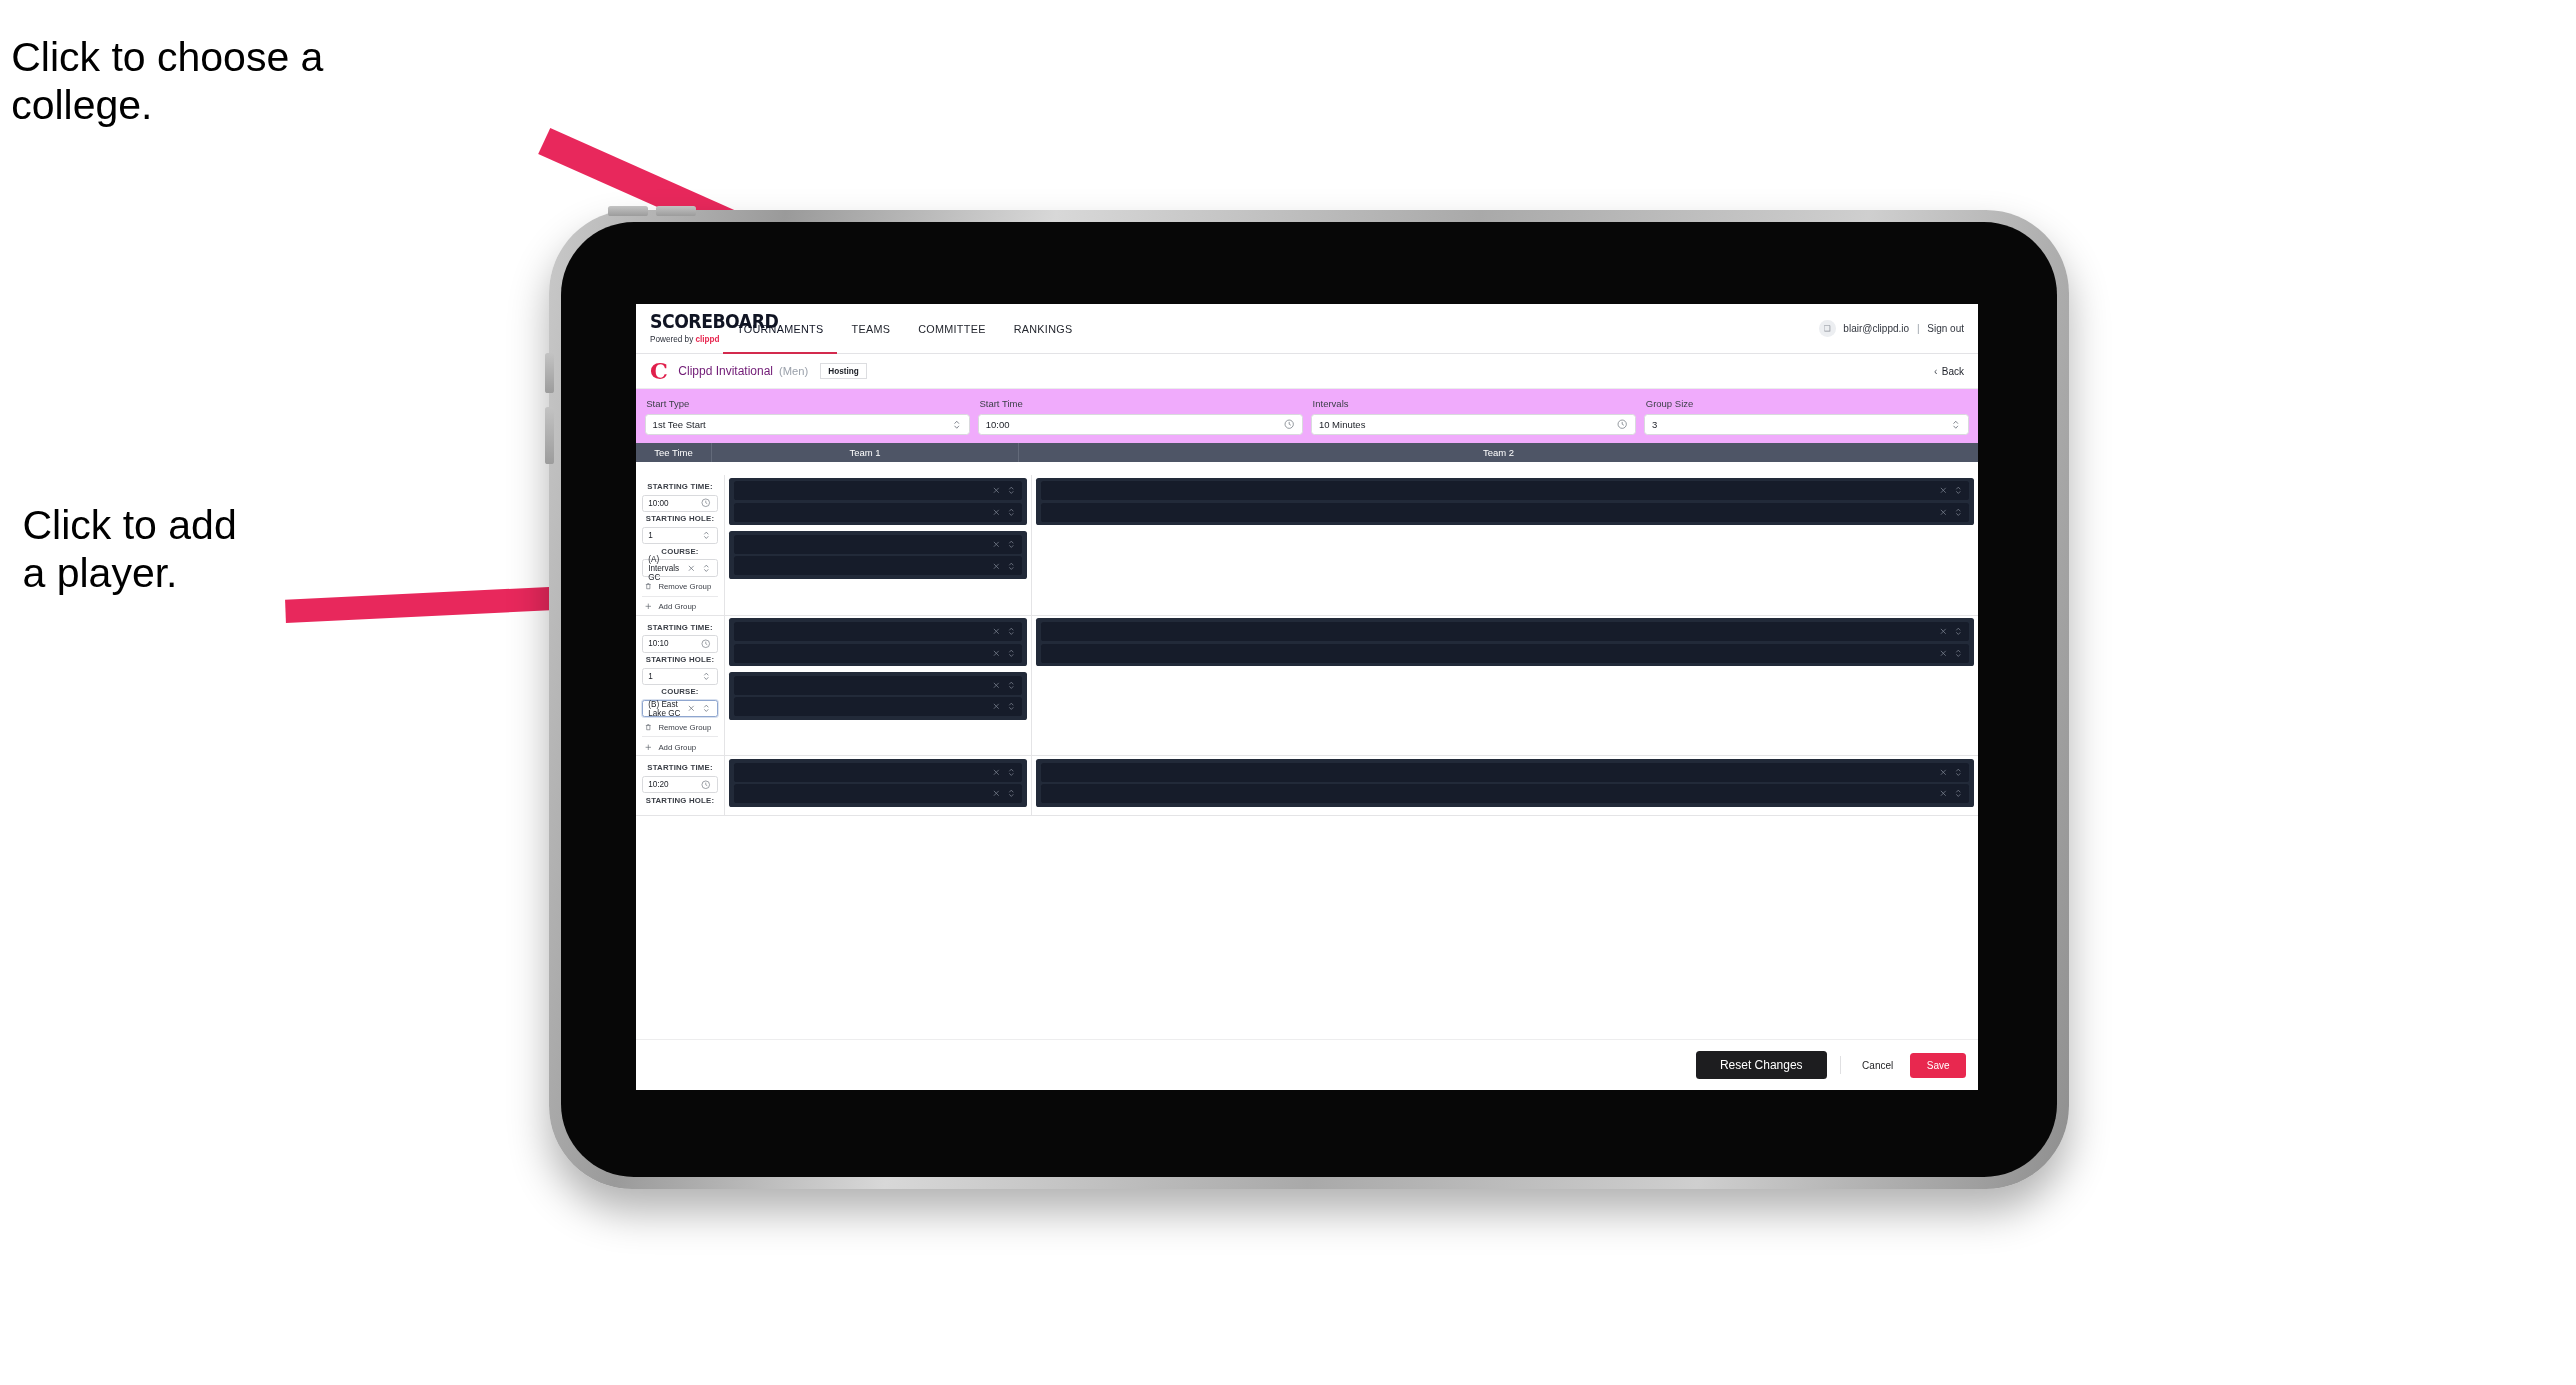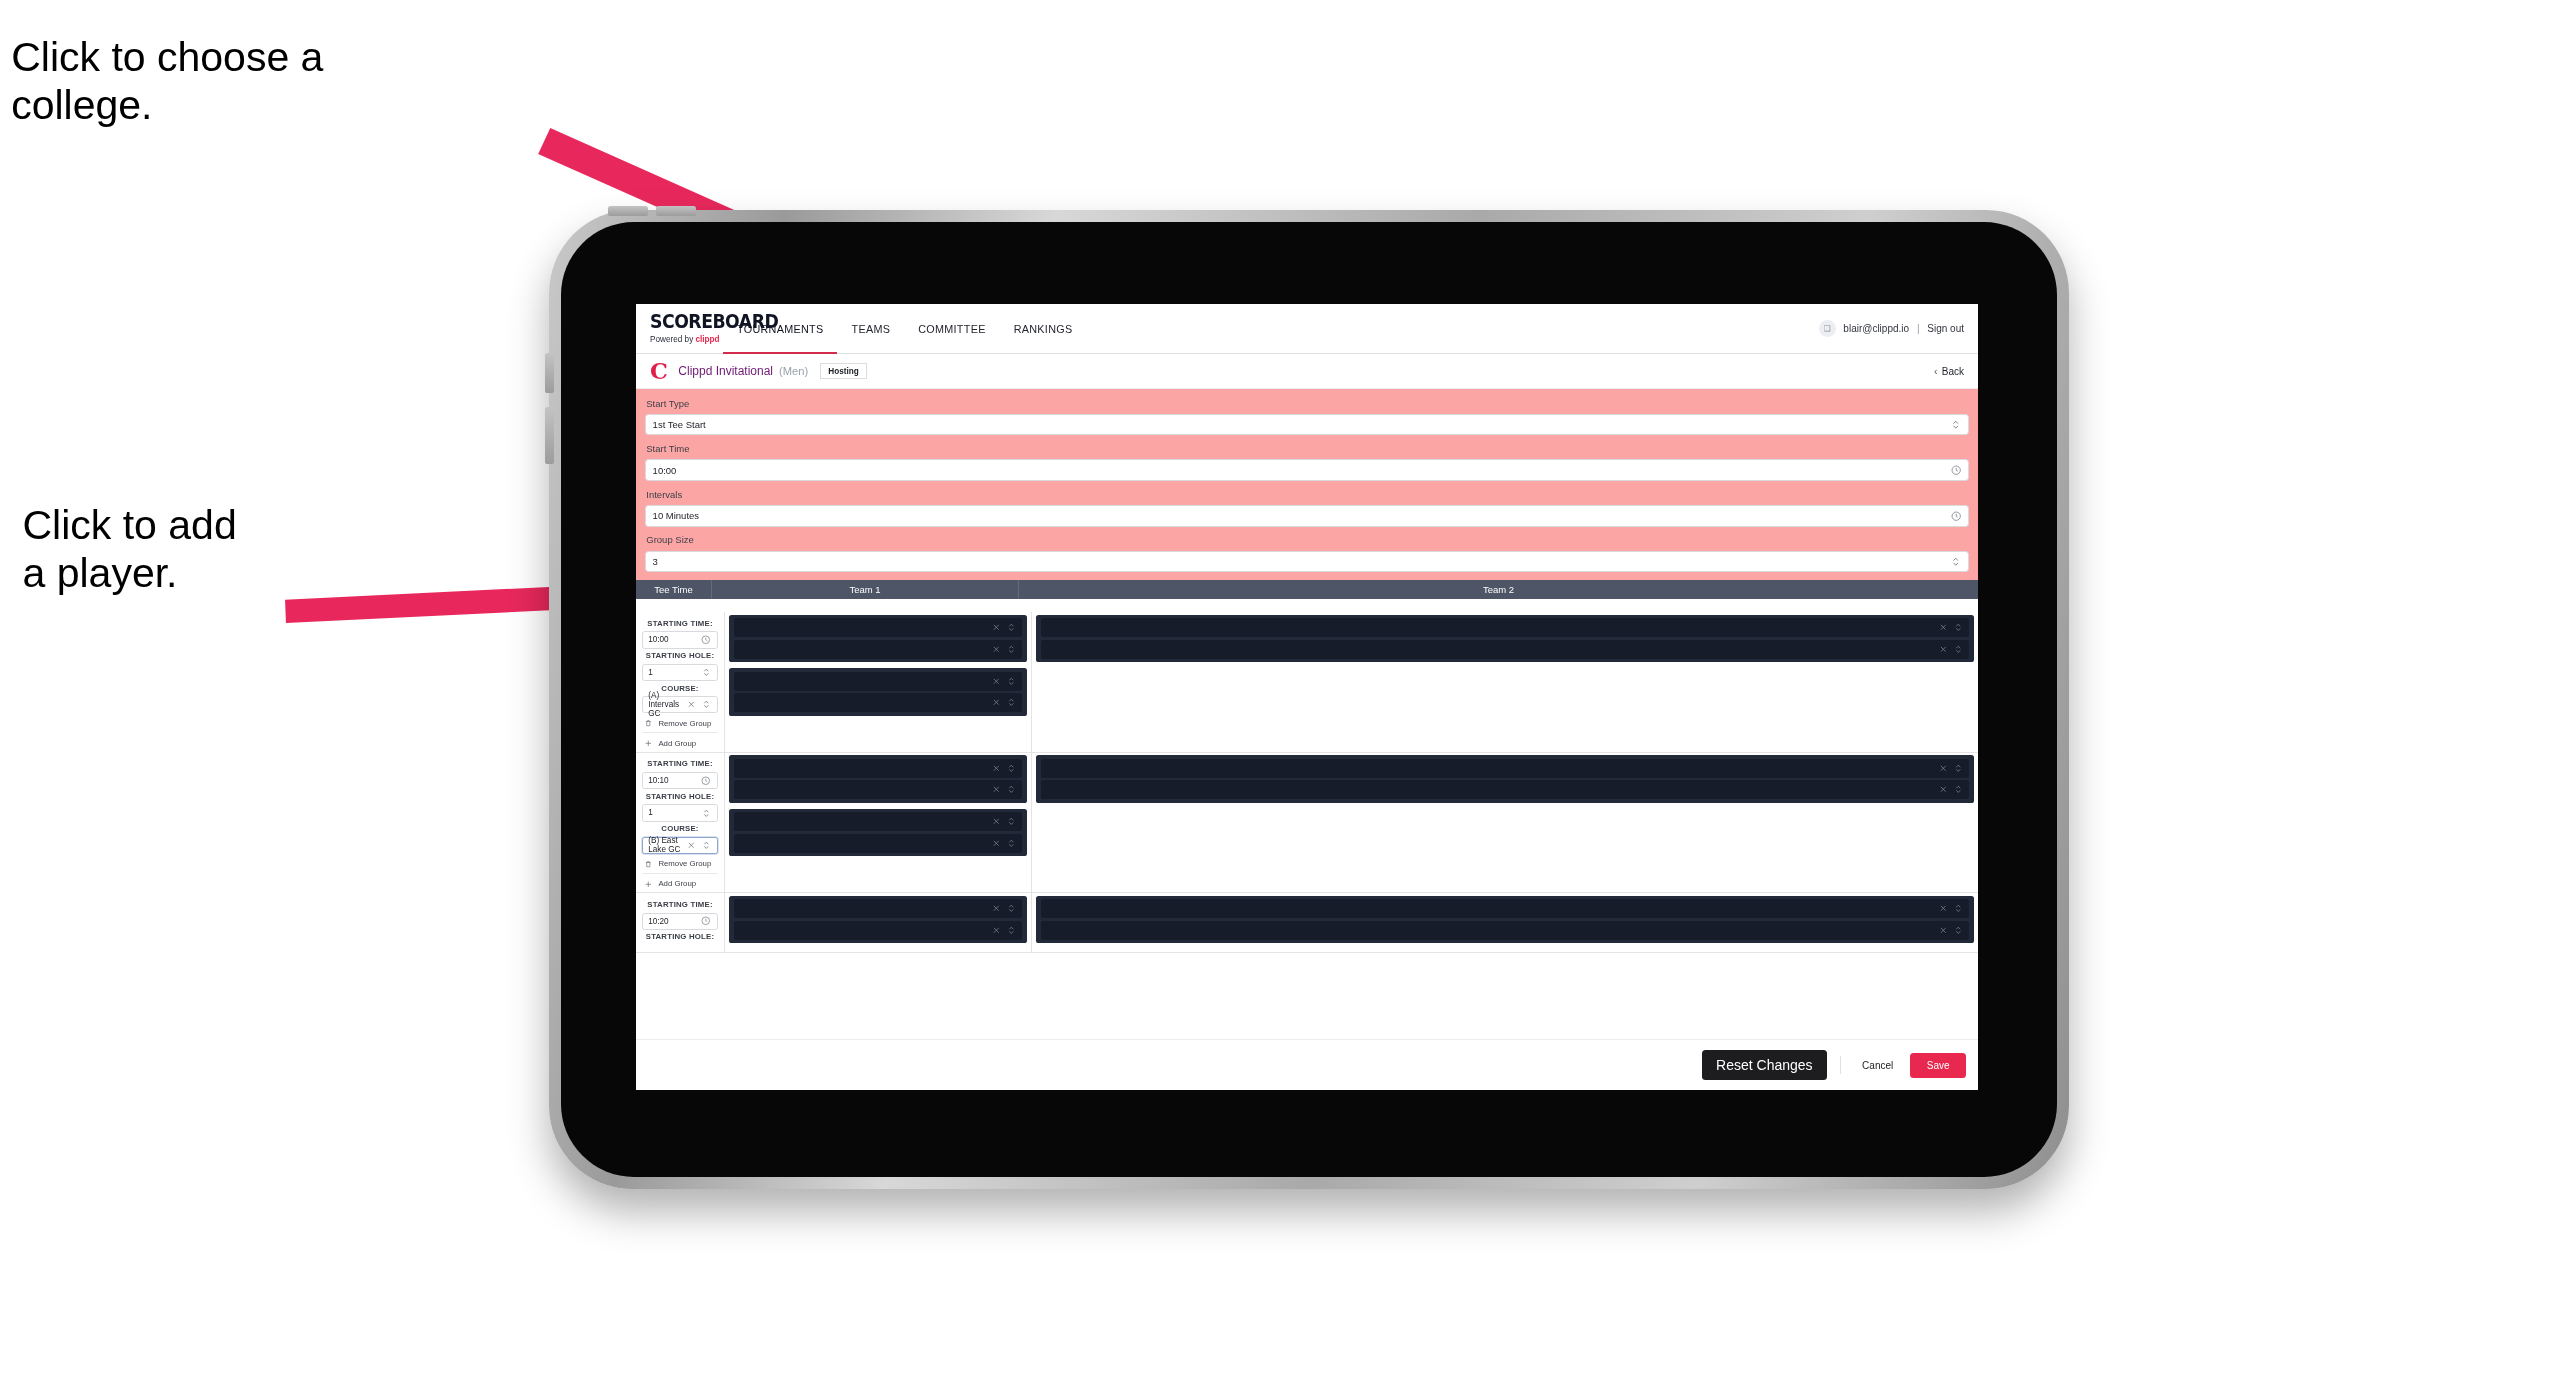--- a/index.html
+++ b/index.html
@@ -91,21 +91,21 @@
   #tourney-gender{font-size:11.2px;color:#9aa0aa;margin-left:6px;}
   #hosting-badge{
     margin-left:12px;border:0.9px solid #dcdde0;border-radius:0;padding:2.6px 7px;
     font-size:8.2px;font-weight:700;color:#1b1e25;
   }
   #tourney-spacer{flex:1;}
   #back-link{font-size:10px;color:#23262e;cursor:pointer;display:flex;align-items:center;gap:4.3px;}
   #back-chevron{font-size:10.4px;color:#53585f;}
 
   
-  #settings-row{display:flex;padding:8.6px 8.6px 7.8px 8.6px;gap:7.8px;background:#fca5a5;flex-direction:column;}
+  #settings-row{display:flex;padding:8.6px 8.6px 7.8px 8.6px;gap:7.8px;background:#f0abfc;}
   .setting{flex:1;display:flex;flex-direction:column;}
   .setting-label{font-size:9.5px;color:#3b3f47;margin-bottom:5.2px;padding-left:1.7px;}
   .field{
     height:21.6px;border:0.9px solid #d9dadd;border-radius:3.5px;background:#fff;
     display:flex;align-items:center;padding:0 7px;box-sizing:border-box;
   }
   .field-val{flex:1;font-size:9.5px;color:#1c1f26;}
   .ico{width:11.2px;height:11.2px;flex:none;color:#6f757e;display:flex;align-items:center;justify-content:center;}
   .ico svg{display:block;}
 
@@ -150,22 +150,22 @@
   .slot-name{flex:1;font-size:8.6px;color:#e8eaee;}
   .slot-ico{width:10.4px;height:10.4px;color:#79808d;display:flex;align-items:center;justify-content:center;margin-left:4.3px;}
 
   
   #app-footer{
     position:absolute;left:0;right:0;bottom:0;height:50px;background:#fff;
     border-top:0.9px solid #ededee;display:flex;align-items:center;justify-content:flex-end;
     padding-right:12px;gap:0;
   }
   #btn-reset{
-    background:#1d1d1f;color:#fff;font-size:14px;border:none;border-radius:3.5px;
-    padding:7px 14px;cursor:pointer;font-family:"Liberation Sans",sans-serif;
+    background:#1d1d1f;color:#fff;font-size:12px;border:none;border-radius:3.5px;
+    padding:7px 24px;cursor:pointer;font-family:"Liberation Sans",sans-serif;
   }
   #footer-div{width:0.9px;height:18px;background:#e0e0e2;margin:0 13px;}
   #btn-cancel{
     background:transparent;border:none;color:#1d1d1f;font-size:10px;cursor:pointer;
     padding:7px 8.6px;font-family:"Liberation Sans",sans-serif;
   }
   #btn-save{
     background:#e8284f;color:#fff;font-size:10px;border:none;border-radius:3.5px;
     padding:7px 16.4px;margin-left:8.6px;cursor:pointer;font-family:"Liberation Sans",sans-serif;
   }

